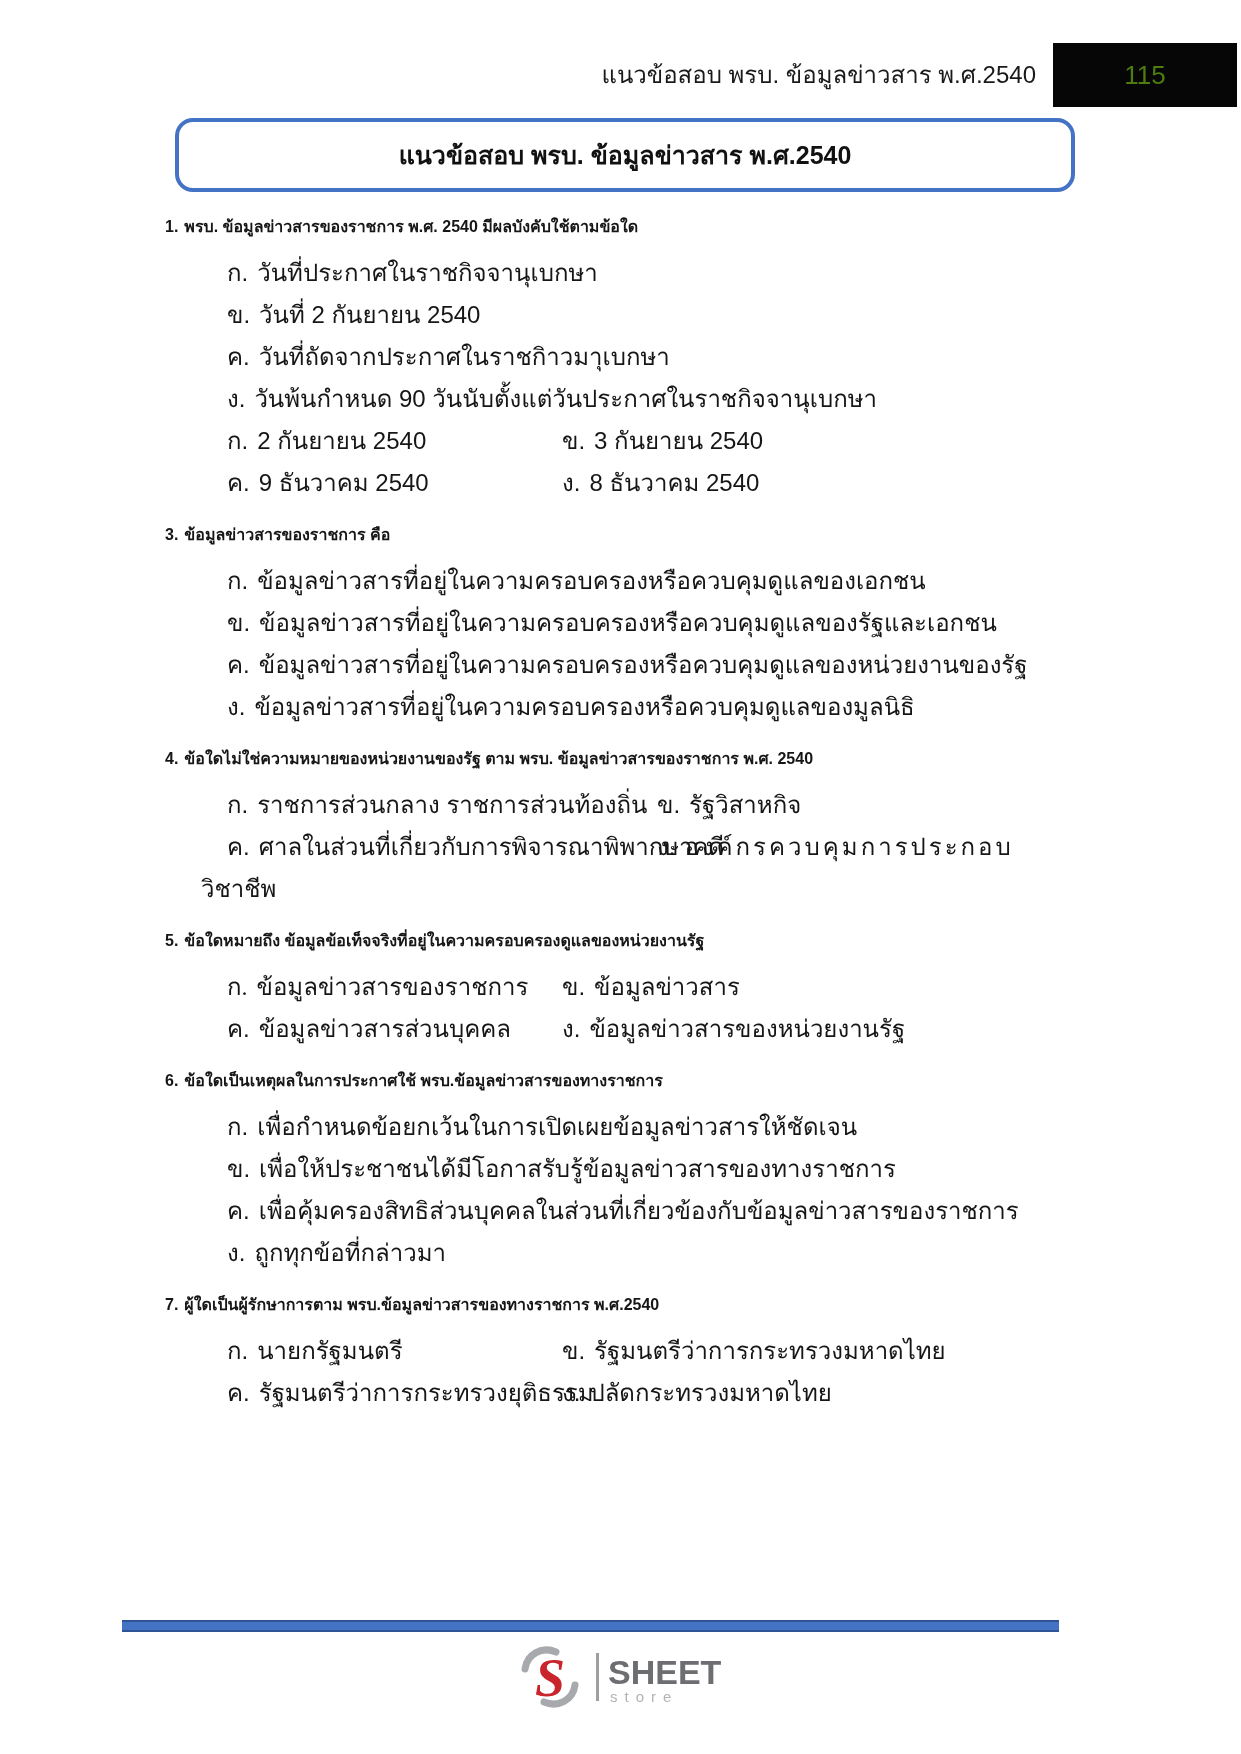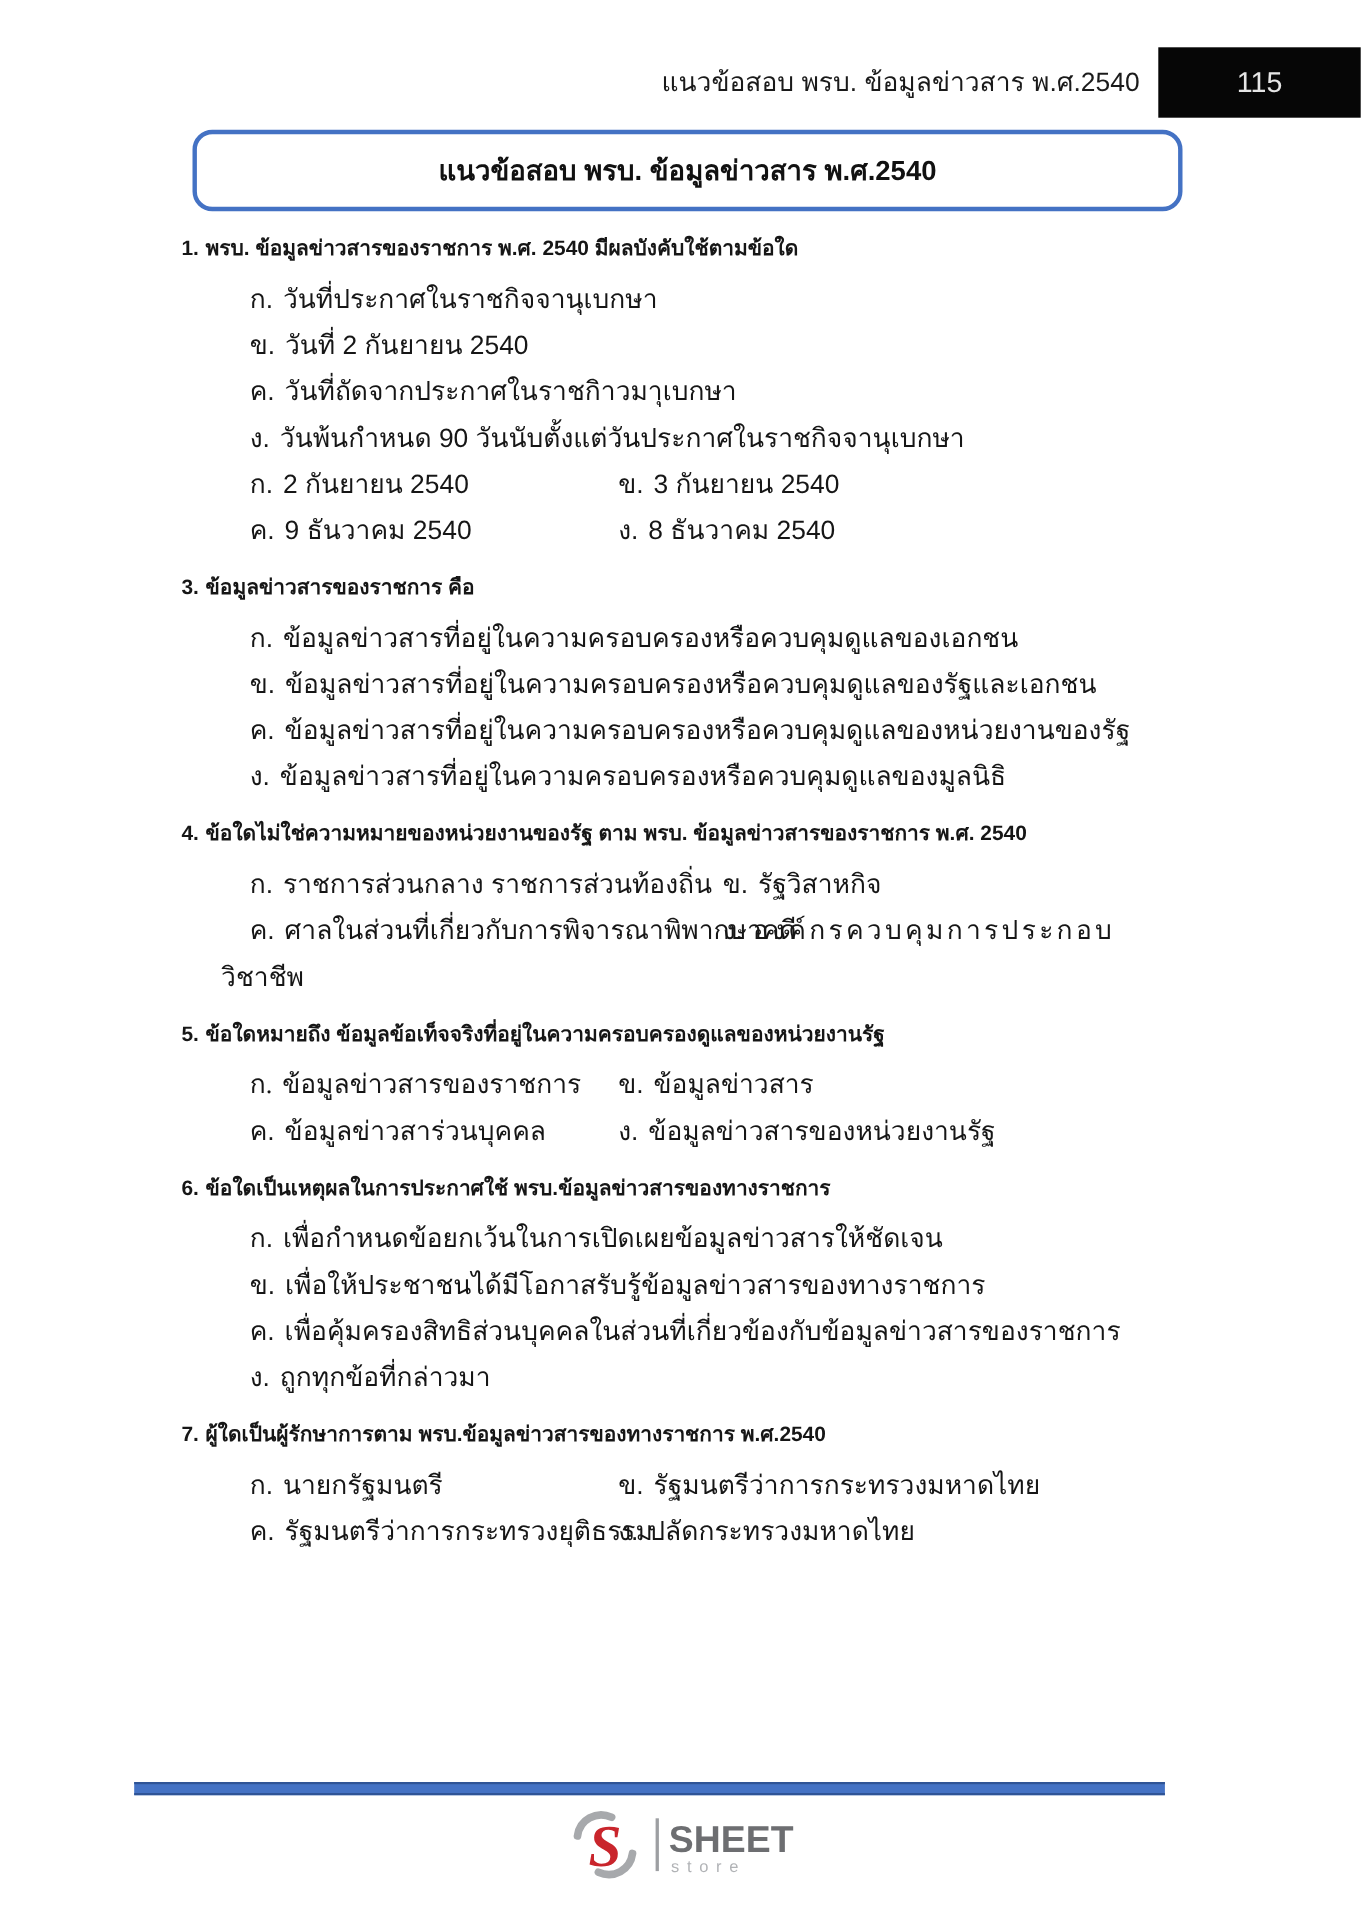--- a/index.html
+++ b/index.html
@@ -13,37 +13,37 @@
     margin:0 auto;
     padding-left:40px;
   }
   
   .header-title{
     position:absolute;top:55px;right:245px;
     font-size:24px;color:#1a1a1a;white-space:nowrap;
   }
   .page-number-box{
     position:absolute;top:43px;left:1053px;width:184px;height:64px;
-    background:#060606;color:#e5e5e5;
+    background:#060606;color:#4d7c0f;
     display:flex;align-items:center;justify-content:center;
     font-size:26px;
   }
   
   .title-box{
     position:absolute;top:118px;left:175px;width:892px;height:66px;
     border:4px solid #4472C4;border-radius:18px;background:#ffffff;
     display:flex;align-items:center;justify-content:center;
   }
   .title-box-label{font-size:25px;font-weight:bold;color:#111;}
   
   .questions{
     position:absolute;top:210px;left:165px;width:912px;
   }
   .q-head{
-    font-size:19px;font-weight:bold;line-height:34px;
+    font-size:16px;font-weight:bold;line-height:34px;
     margin:20px 0 14px 0;white-space:nowrap;
   }
   .question:first-child .q-head{margin-top:0;}
   .q-num{margin-right:6px;}
   .opt-row{
     display:flex;align-items:flex-start;
     padding-left:62px;margin-bottom:12px;
     font-size:24px;line-height:30px;white-space:nowrap;
   }
   .opt-row.continuation{padding-left:36px;}
@@ -130,21 +130,21 @@
           <div class="opt-cell"><span class="opt-text">วิชาชีพ</span></div>
         </div>
       </div>
       <div class="question">
         <div class="q-head"><span class="q-num">5.</span><span>ข้อใดหมายถึง ข้อมูลข้อเท็จจริงที่อยู่ในความครอบครองดูแลของหน่วยงานรัฐ</span></div>
         <div class="opt-row">
           <div class="opt-cell fixed" style="width: 335px; font-family: Liberation Serif, serif;"><span class="opt-label">ก.</span><span class="opt-text">ข้อมูลข่าวสารของราชการ</span></div>
           <div class="opt-cell"><span class="opt-label">ข.</span><span class="opt-text">ข้อมูลข่าวสาร</span></div>
         </div>
         <div class="opt-row">
-          <div class="opt-cell fixed" style="width: 335px;"><span class="opt-label">ค.</span><span class="opt-text">ข้อมูลข่าวสาร่วนบุคคล</span></div>
+          <div class="opt-cell fixed" style="width: 335px;"><span class="opt-label">ค.</span><span class="opt-text">ข้อมูลข่าวสารส่วนบุคคล</span></div>
           <div class="opt-cell"><span class="opt-label">ง.</span><span class="opt-text">ข้อมูลข่าวสารของหน่วยงานรัฐ</span></div>
         </div>
       </div>
       <div class="question">
         <div class="q-head"><span class="q-num">6.</span><span>ข้อใดเป็นเหตุผลในการประกาศใช้ พรบ.ข้อมูลข่าวสารของทางราชการ</span></div>
         <div class="opt-row">
           <div class="opt-cell"><span class="opt-label">ก.</span><span class="opt-text">เพื่อกำหนดข้อยกเว้นในการเปิดเผยข้อมูลข่าวสารให้ชัดเจน</span></div>
         </div>
         <div class="opt-row">
           <div class="opt-cell"><span class="opt-label">ข.</span><span class="opt-text">เพื่อให้ประชาชนได้มีโอกาสรับรู้ข้อมูลข่าวสารของทางราชการ</span></div>

